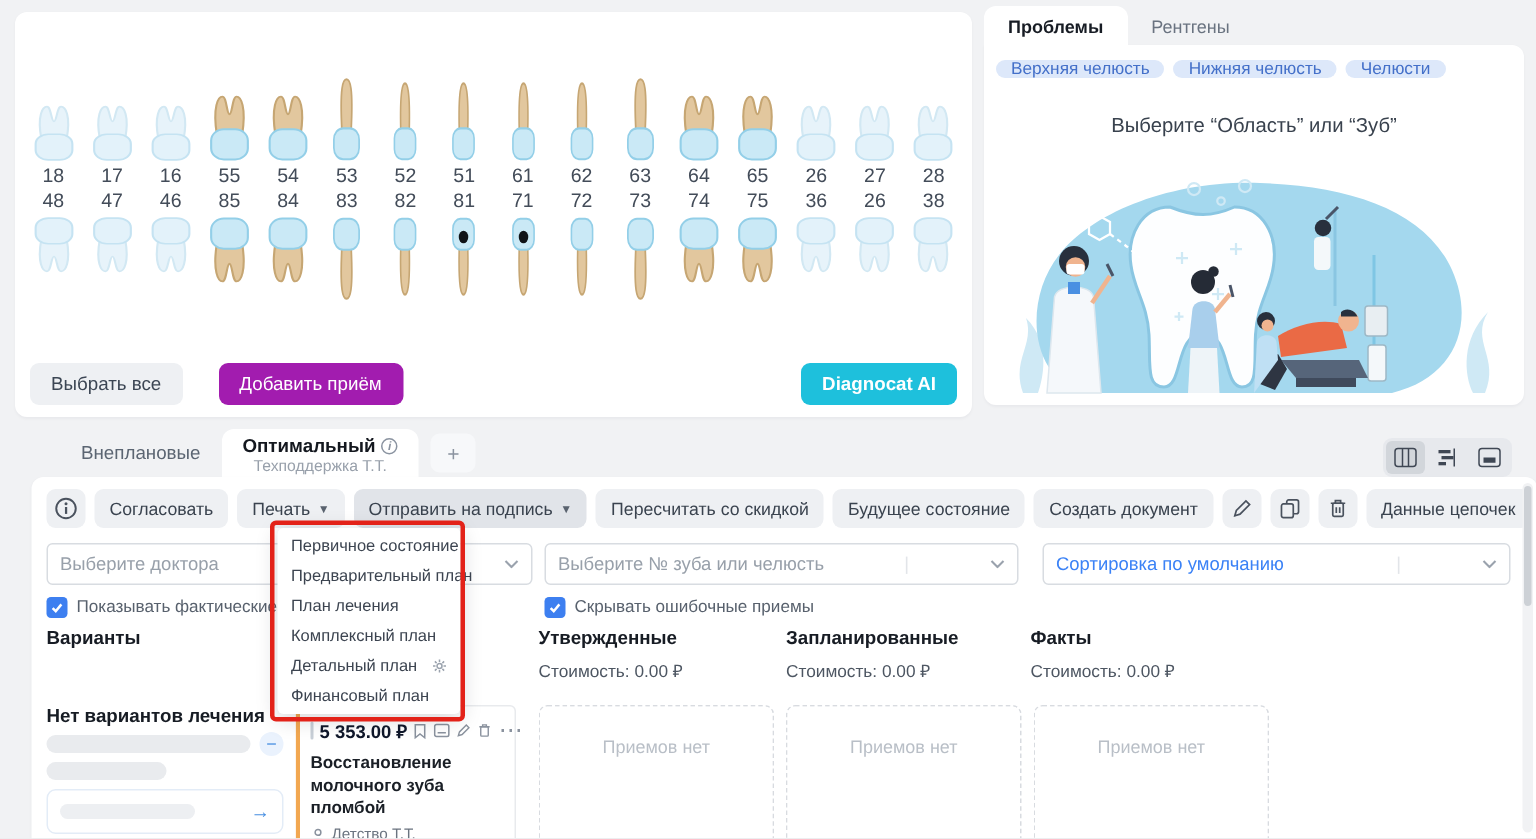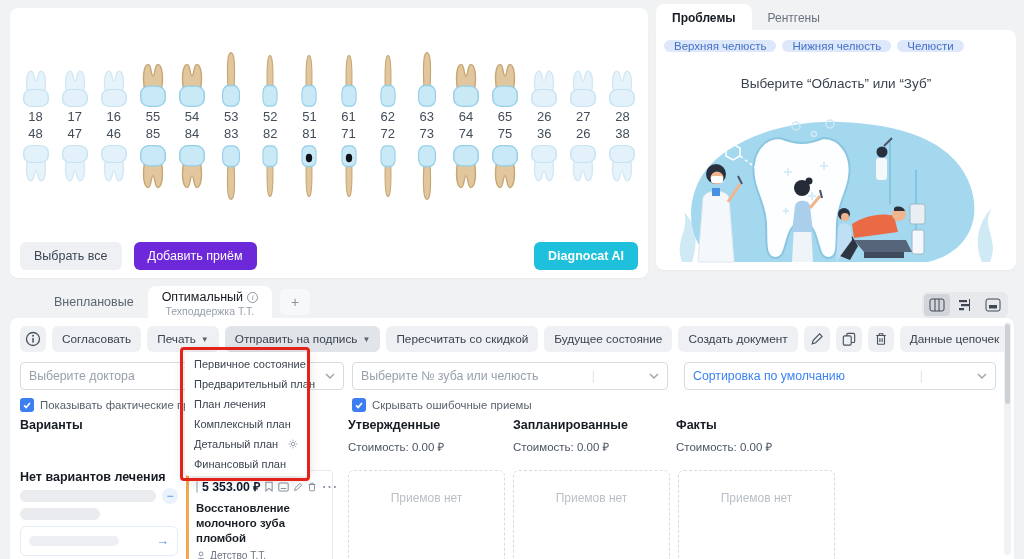--- a/index.html
+++ b/index.html
@@ -8,50 +8,50 @@
   .card{position:absolute;background:#fff;border-radius:8px;box-shadow:0 1px 2px rgba(16,24,40,.04);}
 
   
   .chart-card{left:10px;top:8px;width:638px;height:270px;}
   .teeth-row{position:absolute;left:6px;right:6px;display:flex;}
   .teeth-row.upper{top:20px;height:80px;align-items:flex-end;}
   .teeth-row.lower{top:136px;height:76px;align-items:flex-start;}
   .tooth-col{flex:1;display:flex;justify-content:center;}
   .num-row{position:absolute;left:6px;right:6px;display:flex;font-size:13px;color:#434c59;}
   .num-row span{flex:1;text-align:center;}
-  .chart-actions{position:absolute;left:10px;right:10px;bottom:8px;display:flex;gap:12px;align-items:center;}
+  .chart-actions{position:absolute;left:10px;right:10px;bottom:8px;display:flex;gap:24px;align-items:center;}
   .btn{border:none;border-radius:6px;font-size:12.5px;padding:7px 14px;cursor:pointer;white-space:nowrap;}
   .btn.gray{background:#eef0f3;color:#3c4654;}
-  .btn.blue{background:#6d28d9;color:#fff;}
+  .btn.blue{background:#a21caf;color:#fff;}
   .btn.cyan{background:#1ec0dc;color:#fff;margin-left:auto;font-weight:bold;}
 
   
   .problems-tabs{position:absolute;left:656px;top:4px;display:flex;align-items:flex-end;z-index:2;}
   .ptab{padding:7px 16px;font-size:12px;color:#6a7380;cursor:pointer;}
   .ptab.active{background:#fff;border-radius:8px 8px 0 0;color:#171c24;font-weight:bold;}
   .problems-card{left:656px;top:30px;width:360px;height:240px;border-top-left-radius:0;overflow:hidden;}
   .chips{display:flex;gap:6px;margin:10px 0 0 8px;}
   .chip{background:#dde8fa;color:#4470c9;font-size:11.5px;padding:0 10px;border-radius:7px;white-space:nowrap;cursor:pointer;}
   .hint{text-align:center;margin-top:24px;font-size:13.5px;color:#39424e;}
   .illus{position:absolute;left:12px;right:12px;bottom:2px;height:156px;width:336px;}
 
   
   .plan-tabs{position:absolute;left:40px;top:286px;display:flex;align-items:flex-end;height:32px;}
   .plantab{padding:9px 14px;font-size:12.5px;color:#5b6572;cursor:pointer;}
   .plantab.active{background:#fff;border-radius:8px 8px 0 0;height:32px;padding:4px 14px 0;text-align:center;}
-  .pt-title{font-size:12.5px;font-weight:normal;color:#14181f;display:flex;align-items:center;gap:4px;justify-content:center;}
+  .pt-title{font-size:12.5px;font-weight:bold;color:#14181f;display:flex;align-items:center;gap:4px;justify-content:center;}
   .info-i{display:inline-grid;place-items:center;width:11px;height:11px;border:1px solid #8a93a0;border-radius:50%;font-size:8px;color:#8a93a0;font-style:italic;}
   .pt-sub{font-size:10.5px;color:#98a0ab;margin-top:1px;}
   .addtab{width:30px;height:26px;margin:0 0 3px 8px;background:#f7f8fa;border:none;border-radius:6px;color:#8b93a0;font-size:14px;cursor:pointer;}
   .view-toggles{position:absolute;right:16px;top:292px;background:#e7e9ed;border-radius:6px;padding:2px;display:flex;gap:2px;}
   .vt{width:26px;height:22px;border:none;background:transparent;border-radius:4px;display:grid;place-items:center;cursor:pointer;padding:0;}
   .vt.active{background:#d2d6db;}
 
   
-  .main-panel{left:10px;top:318px;width:1004px;height:241px;border-radius:8px 8px 0 0;overflow:hidden;}
+  .main-panel{left:21px;top:318px;width:1004px;height:241px;border-radius:8px 8px 0 0;overflow:hidden;}
   .toolbar{position:absolute;left:10px;top:8px;display:flex;gap:6px;align-items:center;}
   .tbtn{background:#eef0f3;border:none;border-radius:6px;color:#3a434f;font-size:11.8px;padding:6px 10px;cursor:pointer;white-space:nowrap;display:flex;align-items:center;gap:5px;}
   .tbtn.dark{background:#e1e4e9;}
   .ibtn{width:26px;height:26px;background:#eef0f3;border:none;border-radius:6px;display:grid;place-items:center;cursor:pointer;padding:0;}
   .caret{font-size:8px;color:#5a636f;}
   .filters{position:absolute;left:0;top:44px;right:0;height:28px;}
   .sel{position:absolute;height:28px;background:#fff;border:1px solid #d8dce1;border-radius:4px;display:flex;align-items:center;padding:0 8px;font-size:12.3px;color:#98a0aa;cursor:pointer;gap:48px;}
   .sel .grow{flex:1;white-space:nowrap;overflow:hidden;}
   .sel .div{color:#e2e5e9;margin-right:6px;}
   .cbrow{position:absolute;left:10px;top:80px;display:flex;}

